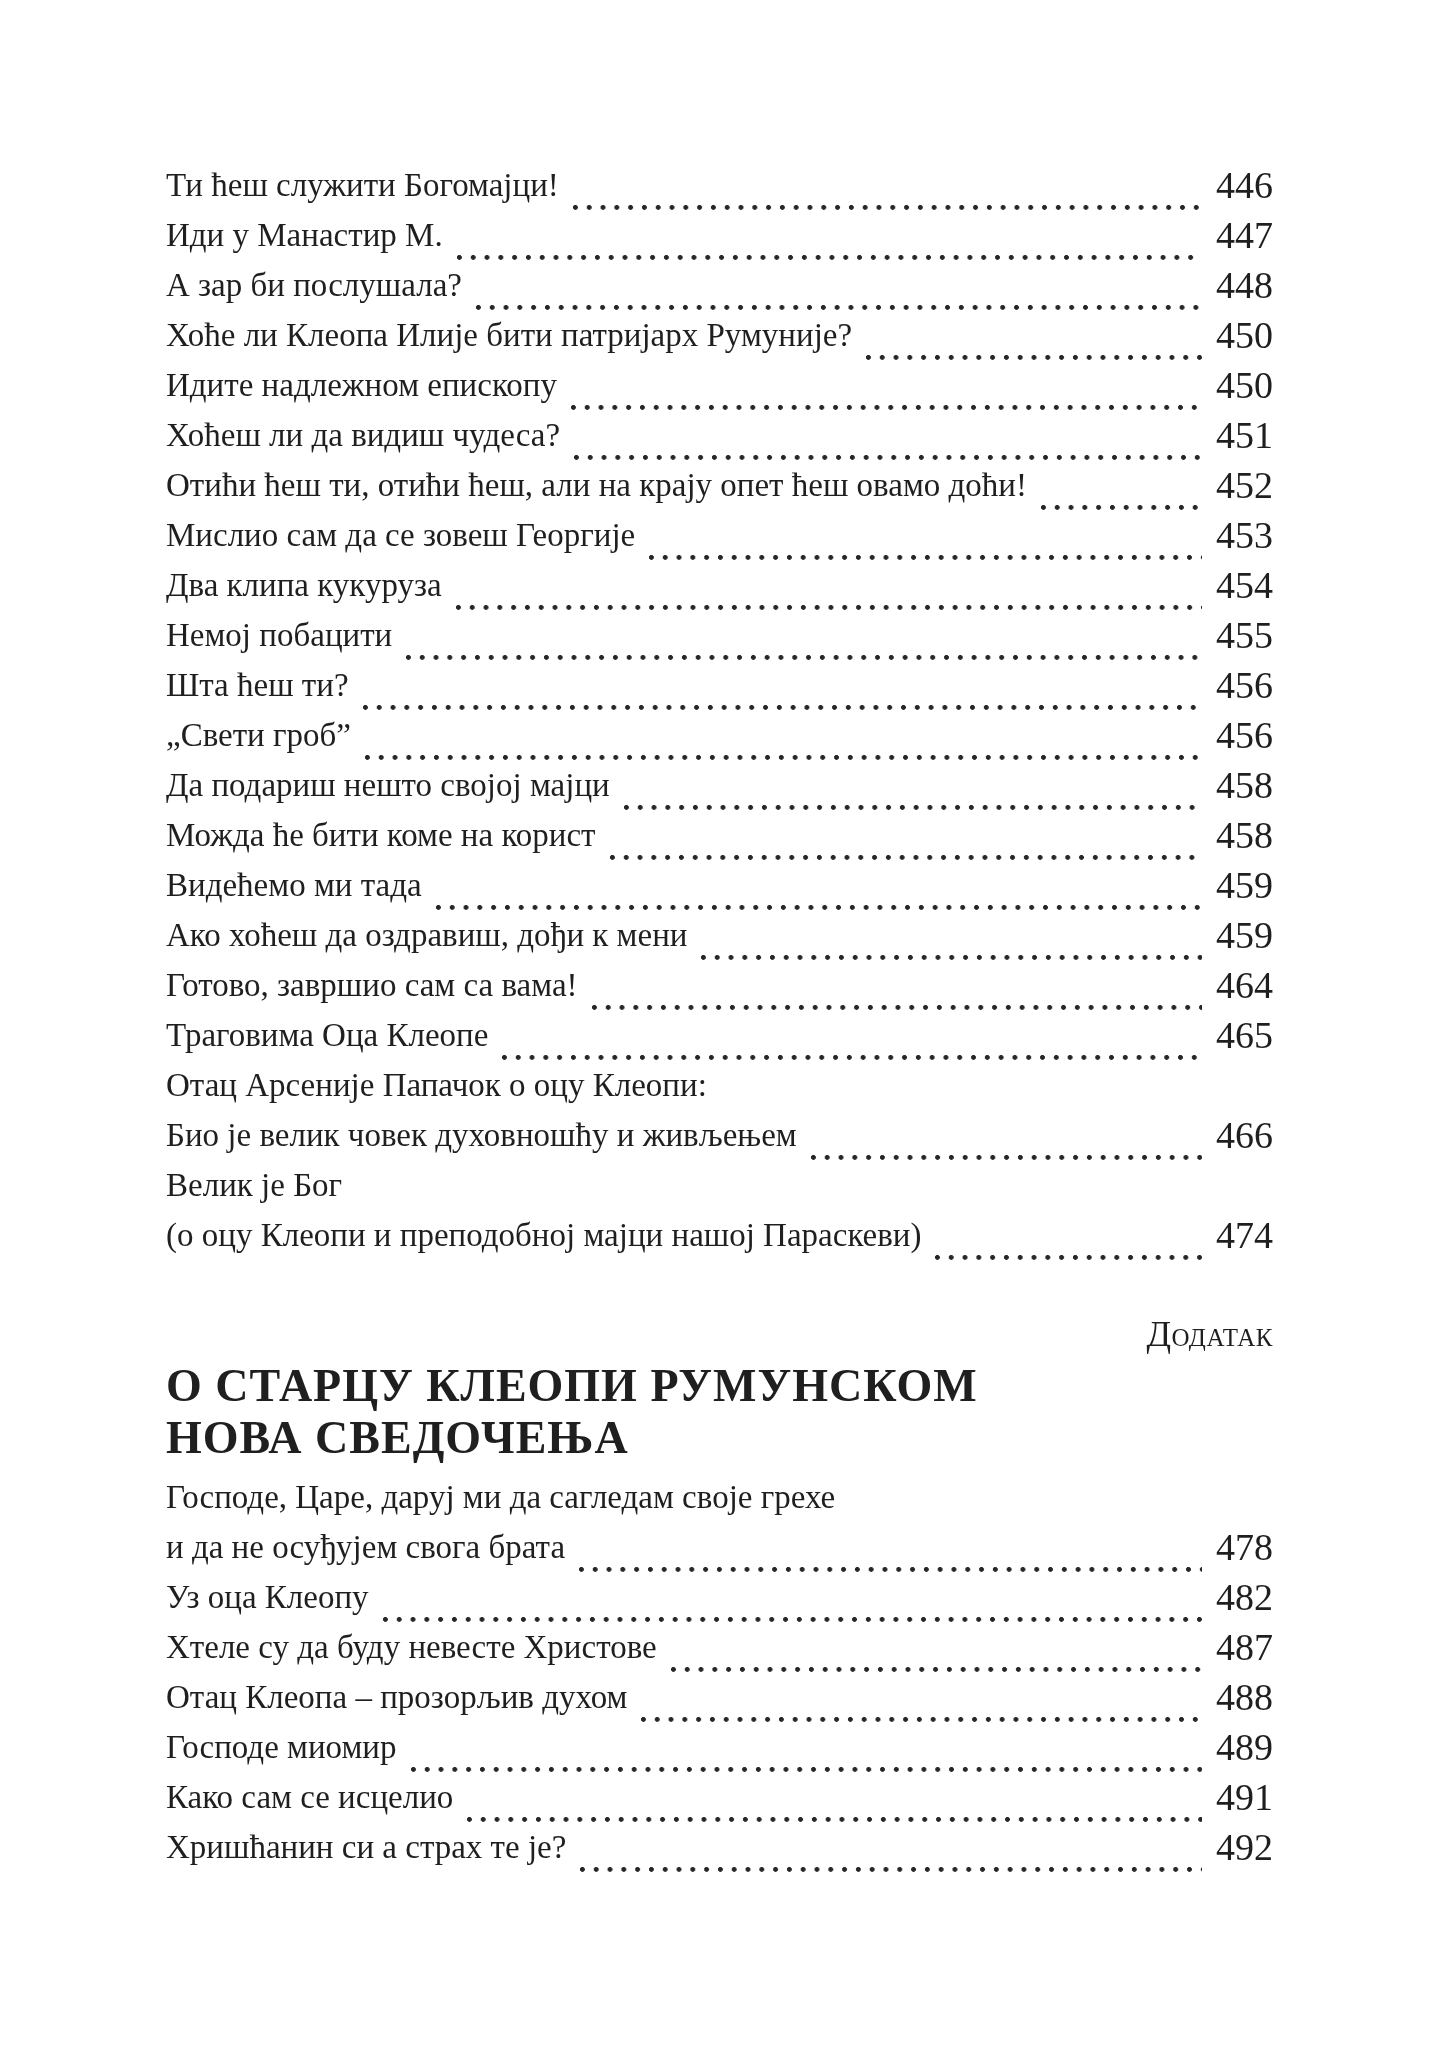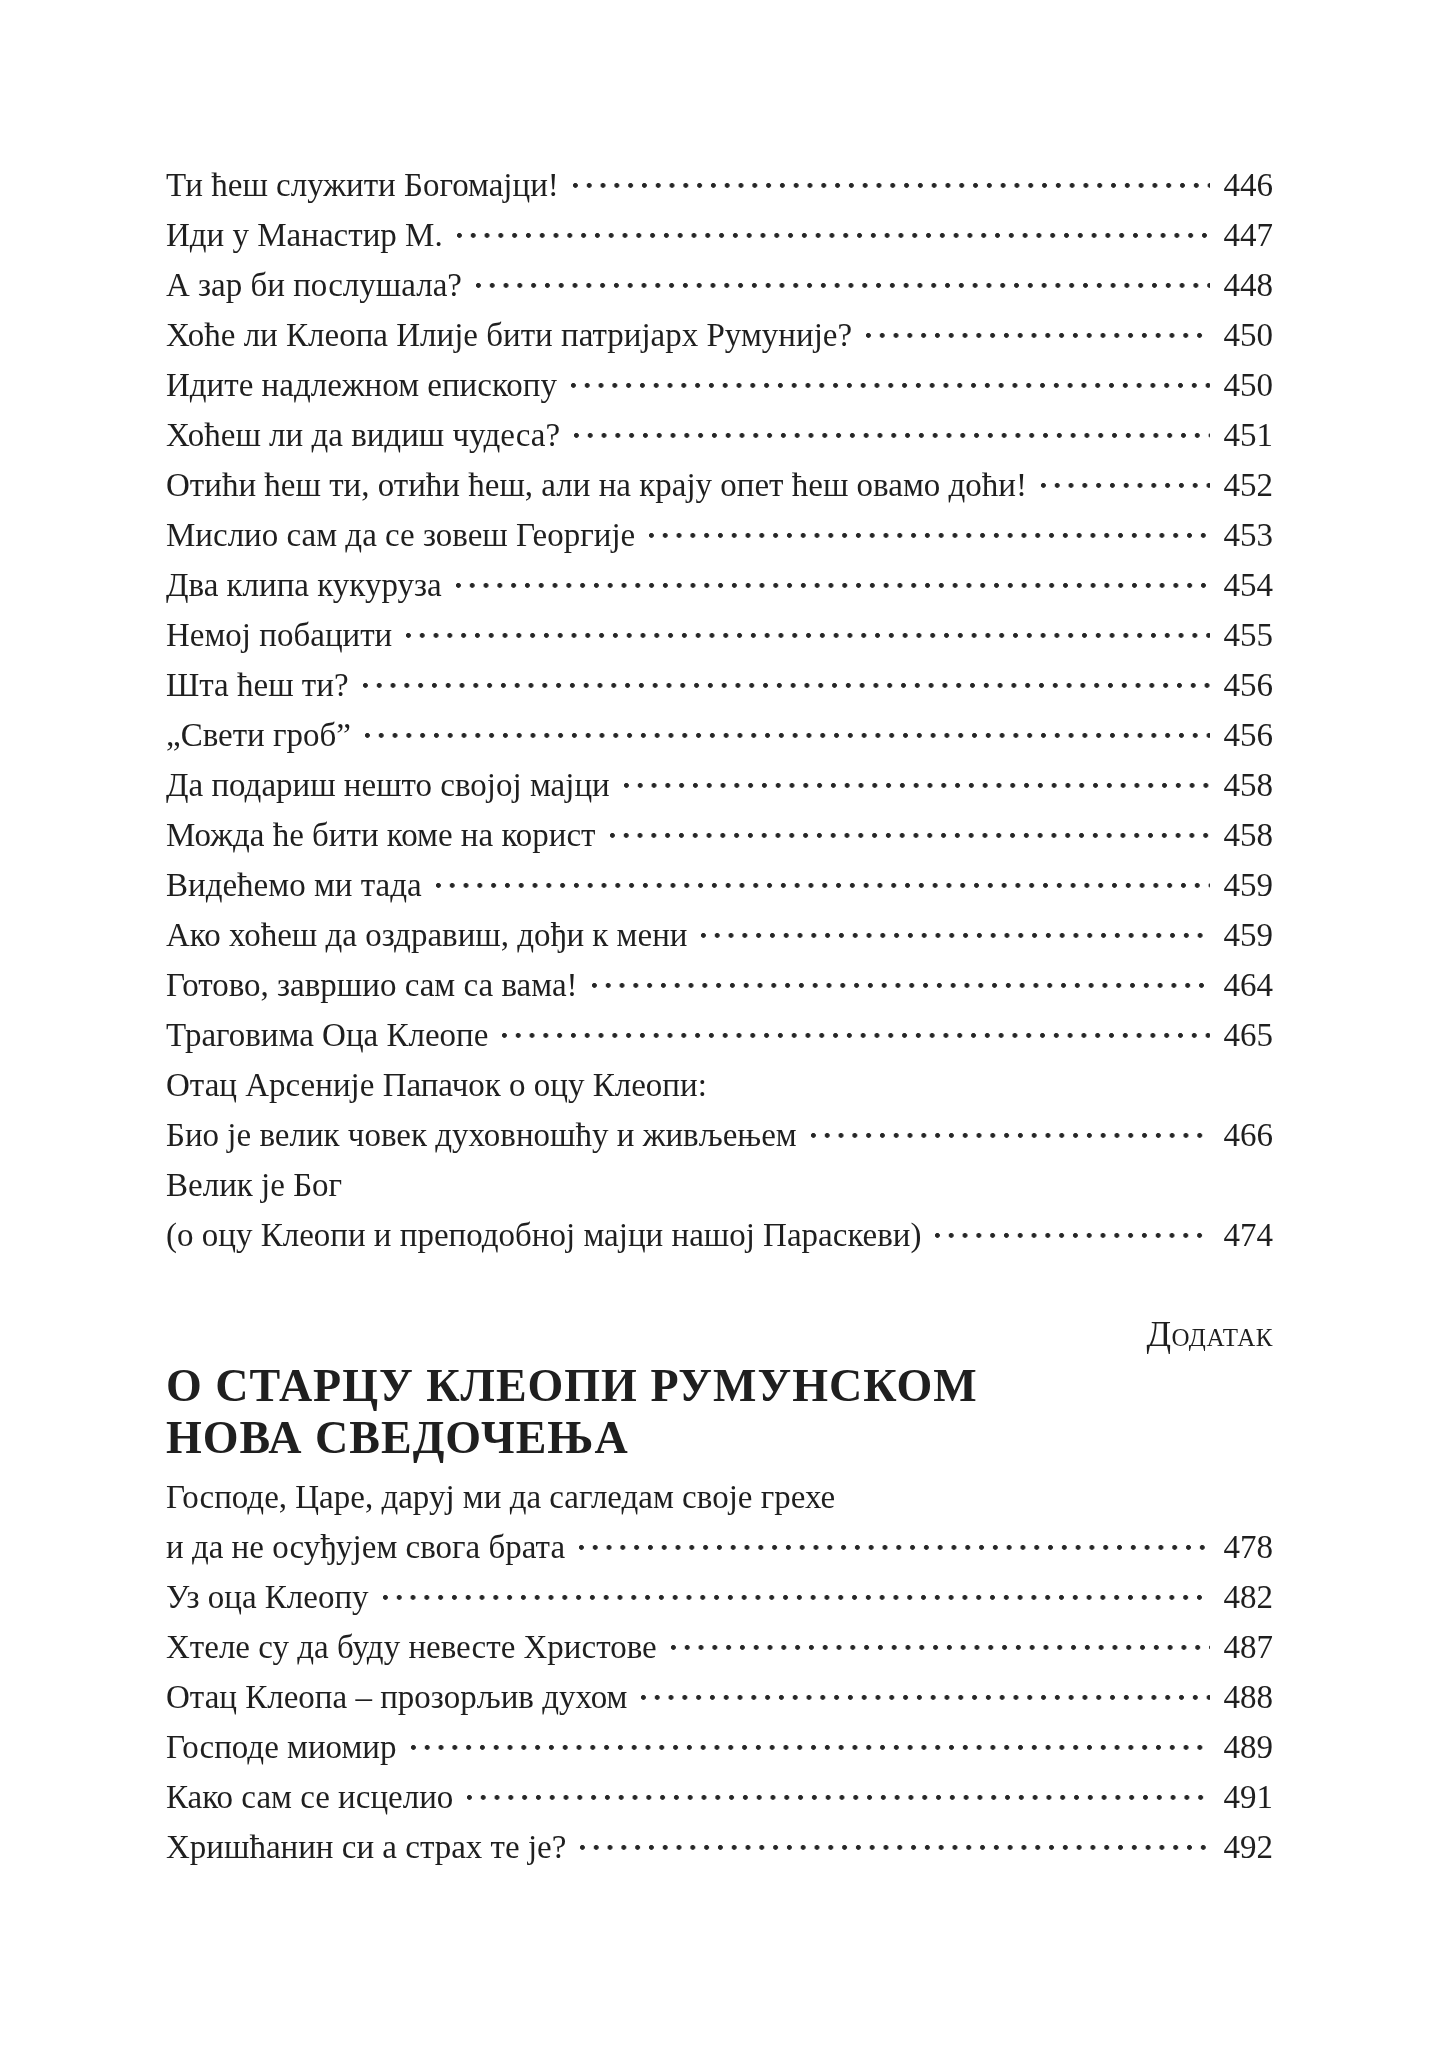--- a/index.html
+++ b/index.html
@@ -14,40 +14,40 @@
   .page {
     width: 1445px;
     height: 2071px;
     background: #ffffff;
     padding: 160px 172px 0 166px;
   }
   .entries { width: 100%; }
   .entry { width: 100%; }
   .row {
     display: flex;
-    align-items: center;
+    align-items: flex-end;
     font-size: 33px;
     line-height: 50px;
     white-space: nowrap;
   }
   .title-text { flex: 0 1 auto; }
   .leader {
     flex: 1 1 auto;
     min-width: 28px;
     height: 5px;
     margin: 0 14px 0 14px;
     background-image: radial-gradient(circle at 2.4px 2.4px, #262626 2.05px, rgba(0,0,0,0) 2.8px);
     background-size: 13.8px 5px;
     background-repeat: repeat-x;
     background-position: left bottom;
   }
   .pagenum {
     flex: 0 0 auto;
     text-align: right;
-    font-size: 33px;
+    font-size: 38px;
   }
   .section-heading { margin-top: 48px; }
   .kicker {
     font-size: 36px;
     line-height: 52px;
     font-variant: small-caps;
     letter-spacing: 0.5px;
     font-weight: 400;
     text-align: right;
   }

